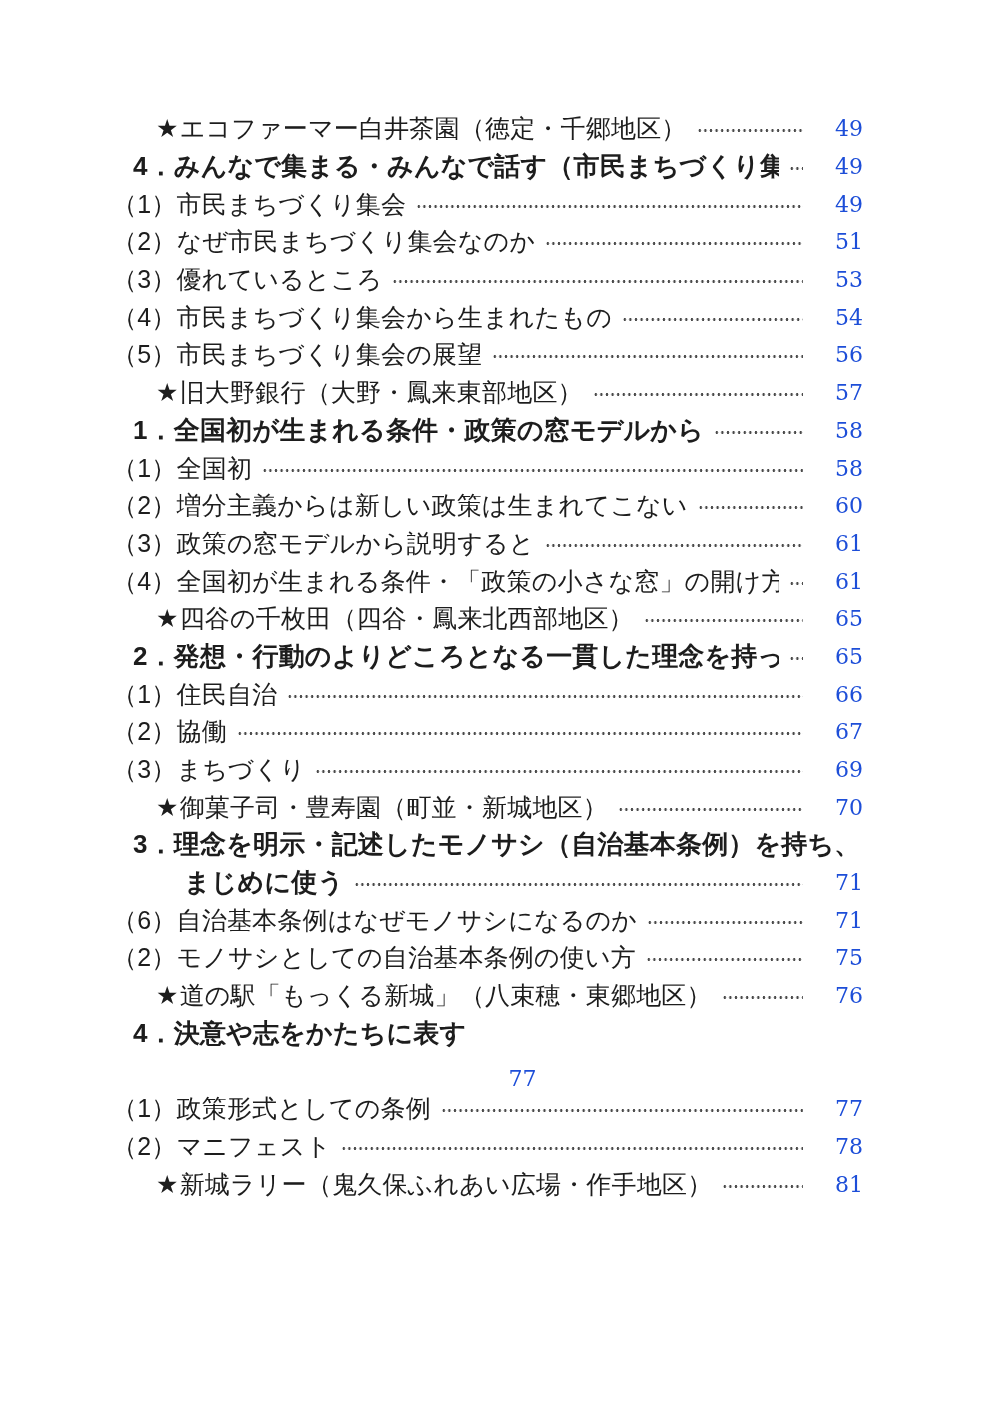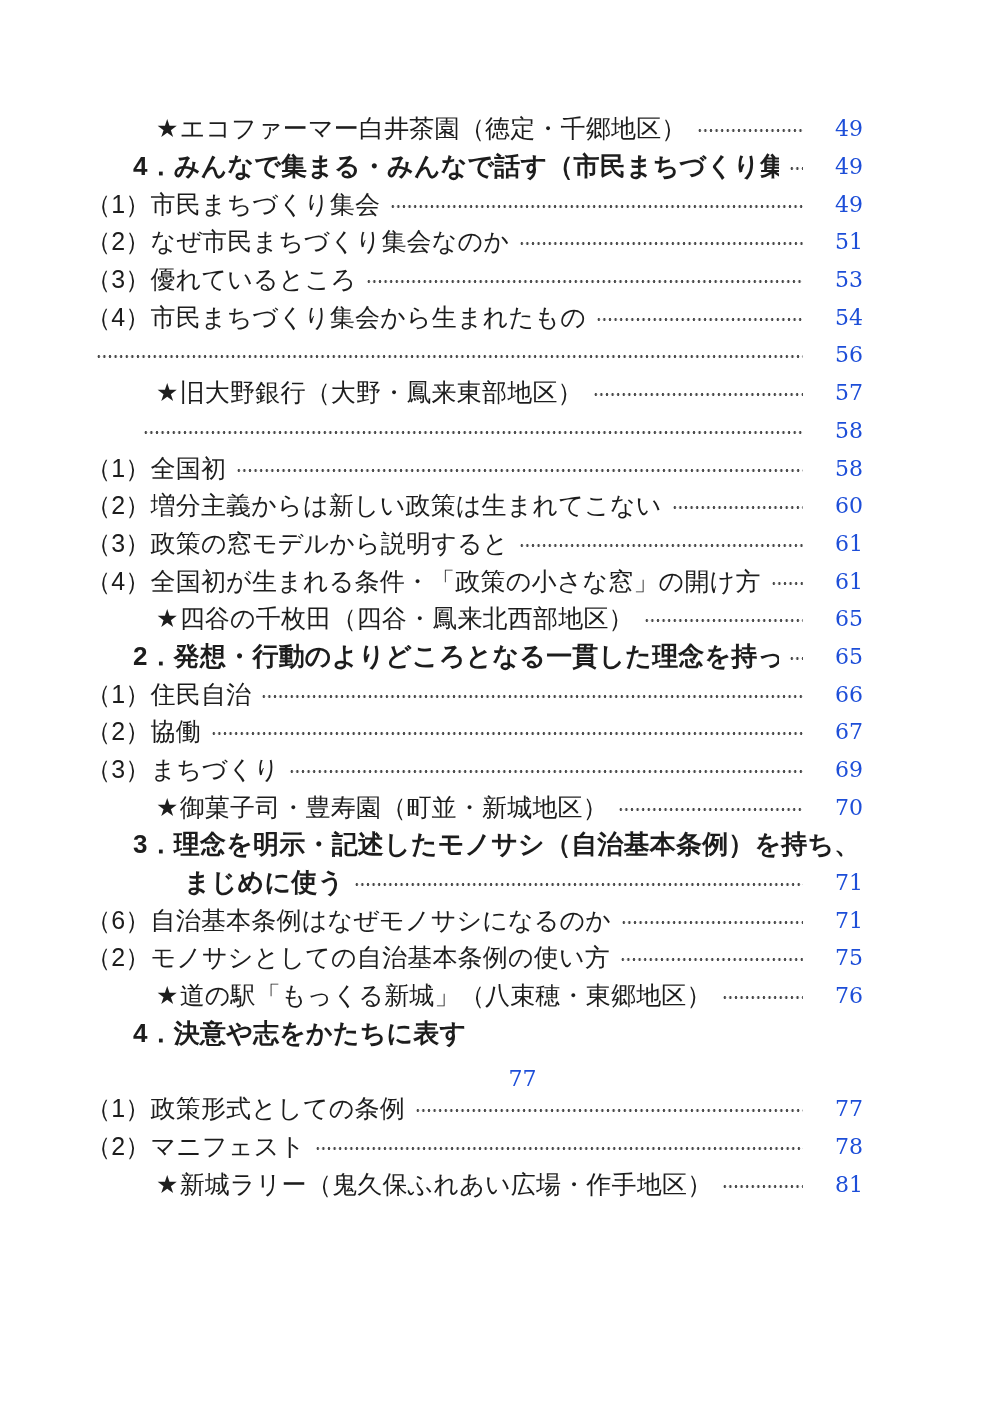--- a/index.html
+++ b/index.html
@@ -44,21 +44,21 @@
     font-size: 26px;
   }
   .row.cont_dash {
     padding-left: 164px;
     font-weight: 700;
     font-size: 26px;
     flex-direction: column;
   }
   
   .row.sub {
-    padding-left: 86px;
+    padding-left: 112px;
     font-size: 25px;
     font-weight: 400;
   }
   
   .row.star {
     padding-left: 156px;
     font-size: 25px;
     font-weight: 400;
   }
   .star-glyph {
@@ -124,29 +124,31 @@
       <span class="label">（3）優れているところ</span>
       <span class="leader"></span>
       <span class="pagenum">53</span>
     </div>
     <div class="row sub">
       <span class="label">（4）市民まちづくり集会から生まれたもの</span>
       <span class="leader"></span>
       <span class="pagenum">54</span>
     </div>
     <div class="row sub">
+      <span class="label">（5）市民まちづくり集会の展望</span>
       <span class="leader"></span>
       <span class="pagenum">56</span>
     </div>
     <div class="row star">
       <span class="label"><span class="star-glyph">★</span>旧大野銀行（大野・鳳来東部地区）</span>
       <span class="leader"></span>
       <span class="pagenum">57</span>
     </div>
     <div class="row item">
+      <span class="label">1．全国初が生まれる条件・政策の窓モデルから</span>
       <span class="leader"></span>
       <span class="pagenum">58</span>
     </div>
     <div class="row sub">
       <span class="label">（1）全国初</span>
       <span class="leader"></span>
       <span class="pagenum">58</span>
     </div>
     <div class="row sub">
       <span class="label">（2）増分主義からは新しい政策は生まれてこない</span>

